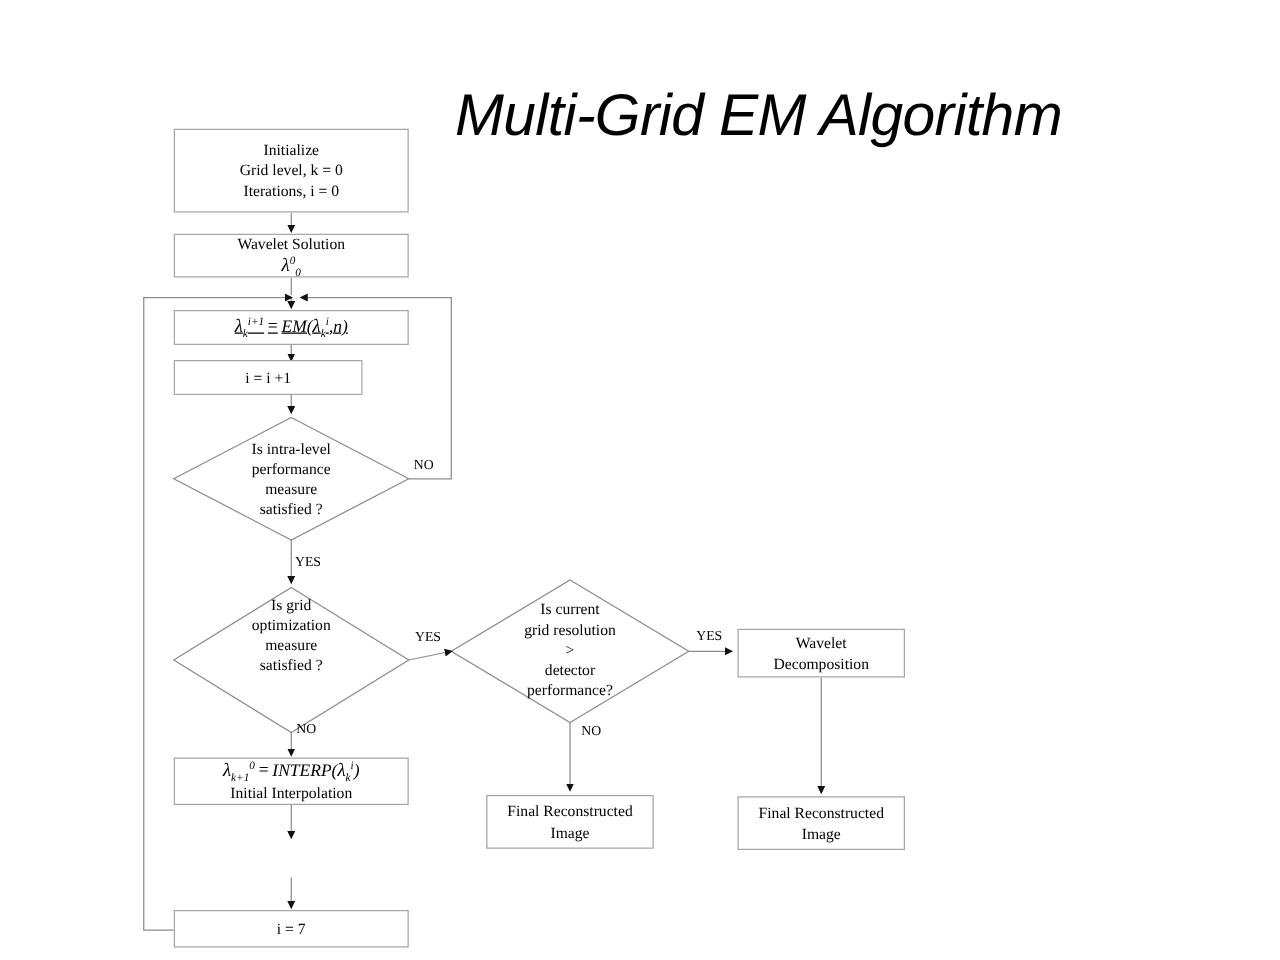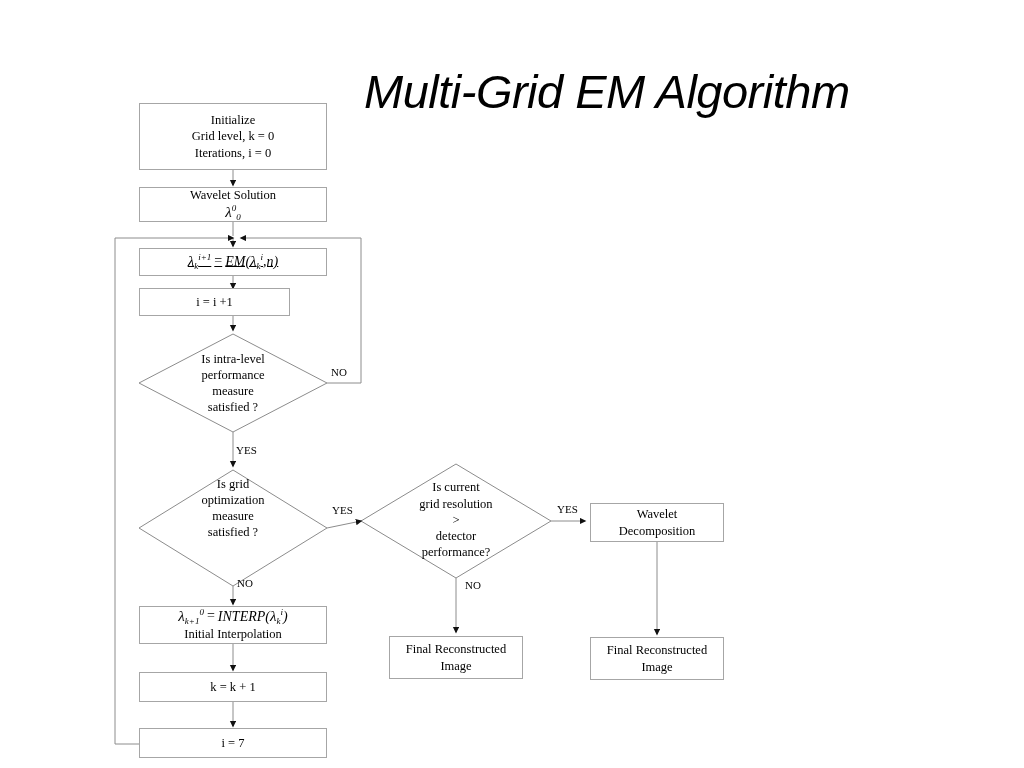--- a/index.html
+++ b/index.html
@@ -177,23 +177,20 @@
     <span class="ln">Decomposition</span>
   </div>
 
   <div class="node box" style="left:139px;top:606px;width:188px;height:38px;">
     <span class="math">
       <span class="lam">λ</span><sub>k+1</sub><sup>0</sup><span class="op">=</span><span>INTERP(</span><span class="lam">λ</span><sub>k</sub><sup>i</sup><span>)</span>
     </span>
     <span class="subcap">Initial Interpolation</span>
   </div>
 
-  <div class="node box" style="left:139px;top:672px;width:188px;height:30px;">
-    <span class="ln">k = k + 1</span>
-  </div>
 
   <div class="node box" style="left:139px;top:728px;width:188px;height:30px;">
     <span class="ln">i = 7</span>
   </div>
 
   <div class="node box" style="left:389px;top:636px;width:134px;height:43px;">
     <span class="ln">Final Reconstructed</span>
     <span class="ln">Image</span>
   </div>
 

